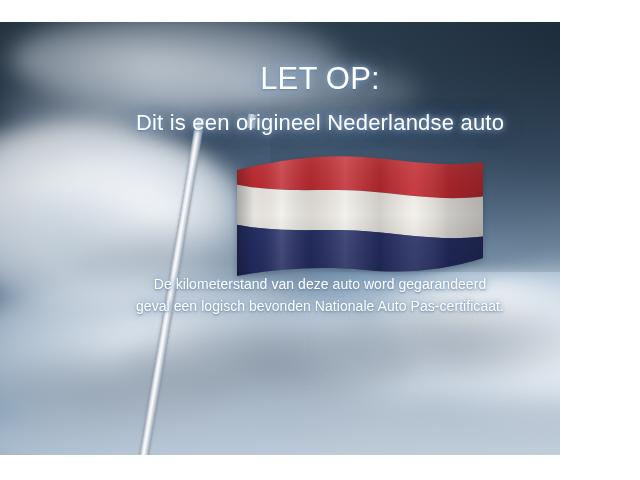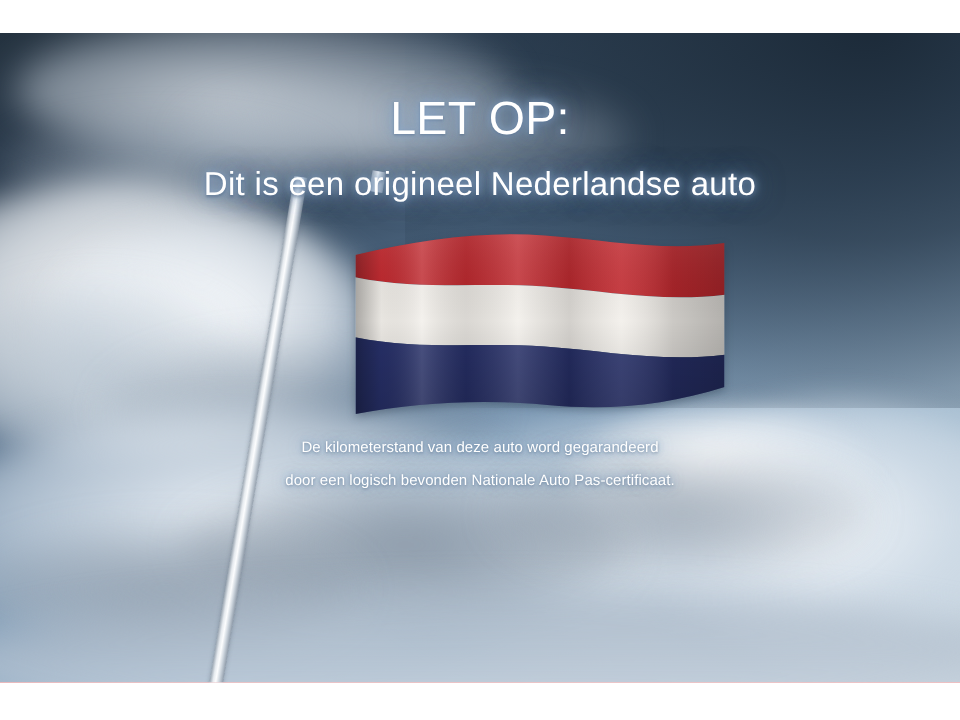--- a/index.html
+++ b/index.html
@@ -7,24 +7,24 @@
     margin: 0;
     padding: 0;
     background: #ffffff;
   }
   body {
     font-family: "Liberation Sans", sans-serif;
   }
 
   #banner {
     position: relative;
-    width: 640px;
+    width: 560px;
     height: 480px;
     overflow: hidden;
-    background: #ef4444;
+    background: #15803d;
   }
 
   
   .letterbox {
     position: absolute;
     left: 0;
     width: 640px;
     background: #ffffff;
     z-index: 40;
   }
@@ -258,25 +258,25 @@
   }
   #headline-2 {
     top: 103px;
     font-size: 22px;
     line-height: 40px;
   }
 
   #body-block {
     position: absolute;
     left: 0;
-    top: 288px;
+    top: 273px;
     width: 640px;
     text-align: center;
     color: #ffffff;
-    font-size: 10px;
+    font-size: 14px;
     line-height: 22px;
     letter-spacing: 0.05px;
     text-shadow:
       0 0 4px rgba(150,180,212,0.92),
       0 0 9px rgba(120,155,195,0.62),
       0 1px 2px rgba(45,65,90,0.55);
   }
   .body-line { display: block; white-space: nowrap; }
   .body-gap  { display: block; height: 18px; }
 </style>
@@ -363,18 +363,18 @@
   <div class="letterbox" id="letterbox-bottom"></div>
 
   <div id="text-layer">
 
     <div class="headline" id="headline-1">LET OP:</div>
 
     <div class="headline" id="headline-2">Dit is een origineel Nederlandse auto</div>
 
     <div id="body-block">
       <span class="body-line">De kilometerstand van deze auto word gegarandeerd</span>
-      <span class="body-line">door een logisch bevonden Nationale Auto Pas-certificaat.</span>
+      <span class="body-line">geval een logisch bevonden Nationale Auto Pas-certificaat.</span>
       <span class="body-gap"></span>
     </div>
   </div>
 
 </div>
 
 </body></html>

